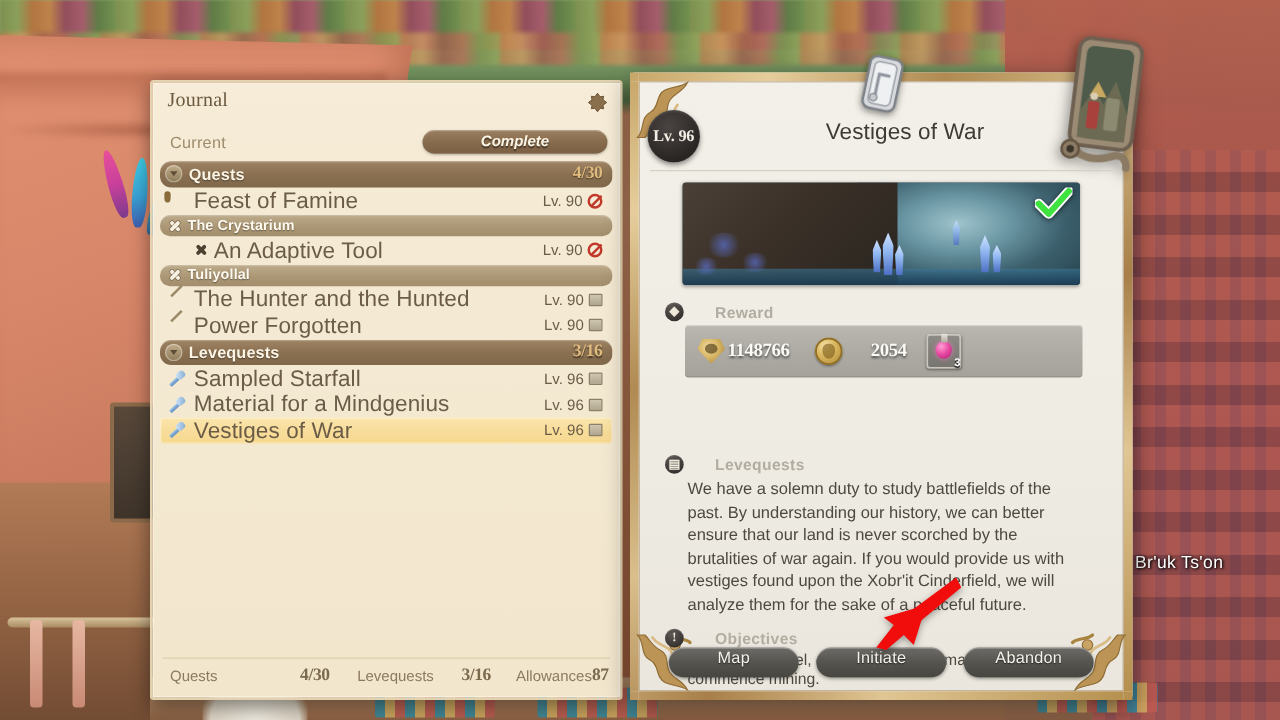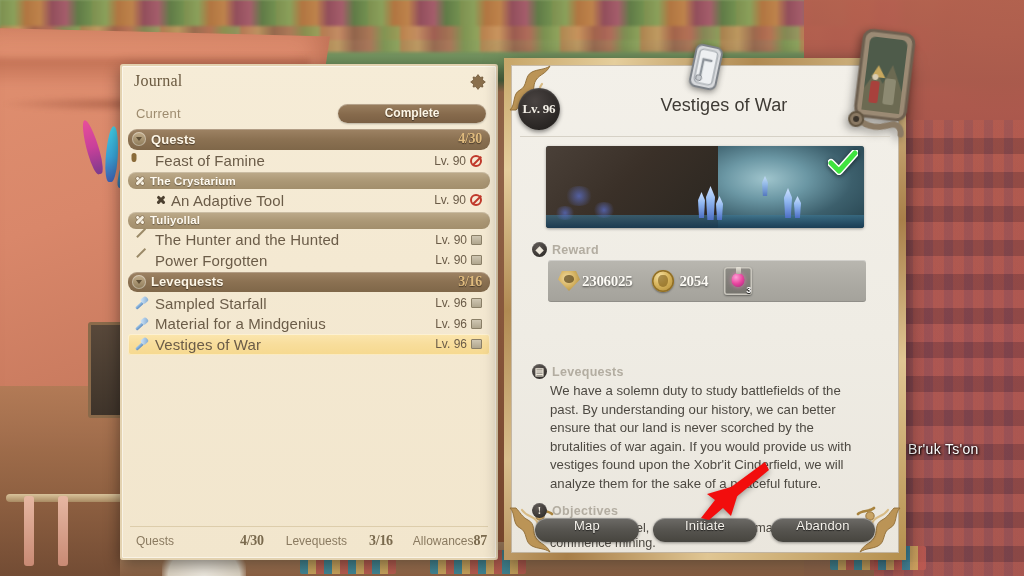--- a/index.html
+++ b/index.html
@@ -213,20 +213,21 @@
     width: 148px; height: 19px;
     border-radius: 10px;
     background: linear-gradient(180deg, #9a7f5f 0%, #866a4c 55%, #7b6044 100%);
     box-shadow: inset 0 1px 0 rgba(255,255,255,.28), 0 1px 2px rgba(0,0,0,.25);
     display: flex; align-items: center; justify-content: center;
     cursor: pointer;
   }
   #tab-complete-label {
     font-size: 12px; color: #fdf6e6; font-weight: bold;
     text-shadow: 0 1px 1px rgba(0,0,0,.5);
+    font-style: italic;
   }
 
   #quest-list {
     position: relative;
     margin: 2px 6px 0 6px;
     height: 396px;
     overflow: hidden;
   }
 
   .row { position: relative; height: 20.5px; display: flex; align-items: center; }
@@ -302,21 +303,21 @@
 
   
   .row-quest { padding: 0 8px 0 6px; }
   .row-quest.selected {
     background: linear-gradient(180deg, #fbe6ae 0%, #f8dd9b 50%, #f6d98f 100%);
     border-radius: 3px;
     box-shadow: inset 0 0 0 1px rgba(255,255,255,.45);
   }
   .q-icon { flex: 0 0 16px; width: 16px; height: 16px; margin-right: 5px; position: relative; }
   .q-label {
-    font-size: 15px; color: #6b5c48;
+    font-size: 18px; color: #6b5c48;
     letter-spacing: .1px;
     white-space: nowrap;
     overflow: hidden;
   }
   .q-right { margin-left: auto; display: flex; align-items: center; gap: 4px; }
   .q-level { font-size: 12px; color: #6b5c48; white-space: nowrap; }
 
   
   .icon-quest-main {
     width: 15px; height: 15px;
@@ -568,20 +569,21 @@
   .sec-icon span {
     color: #efe9dc; font-size: 10px; font-weight: bold; line-height: 1;
     font-family: "Liberation Serif", serif;
   }
   .sec-title {
     font-size: 12.5px;
     color: #b3ada1;
     font-weight: bold;
     letter-spacing: .3px;
     font-family: "Liberation Sans", sans-serif;
+    margin-left: 20px;
   }
 
   #reward-head { left: 28px; top: 184px; }
   #reward-box {
     position: absolute;
     left: 44px; top: 202px;
     width: 318px; height: 42px;
     border-radius: 3px;
     background: linear-gradient(180deg, #b9b7b0 0%, #adaba4 50%, #a4a29b 100%);
     box-shadow: inset 0 1px 0 rgba(255,255,255,.35), inset 0 -1px 0 rgba(0,0,0,.12);
@@ -946,25 +948,25 @@
 
   <div class="section-head" id="reward-head">
     <span class="sec-icon">
         <span>◆</span>
       </span>
     <span class="sec-title">Reward</span>
   </div>
   <div id="reward-box">
     <div class="reward-item">
       <span class="icon-exp"></span>
-      <span class="reward-val">2306025</span>
+      <span class="reward-val">1148766</span>
     </div>
     <div class="reward-item" style="margin-left:16px">
       <span class="icon-gil"></span>
-      <span class="reward-val" style="margin-left:3px">2054</span>
+      <span class="reward-val" style="margin-left:21px">2054</span>
     </div>
     <div class="reward-item" style="margin-left:12px">
       <span class="icon-item-slot">
         <span class="icon-potion"></span>
         <span class="item-qty">3</span>
       </span>
     </div>
   </div>
 
   <div class="section-head" id="desc-head">

